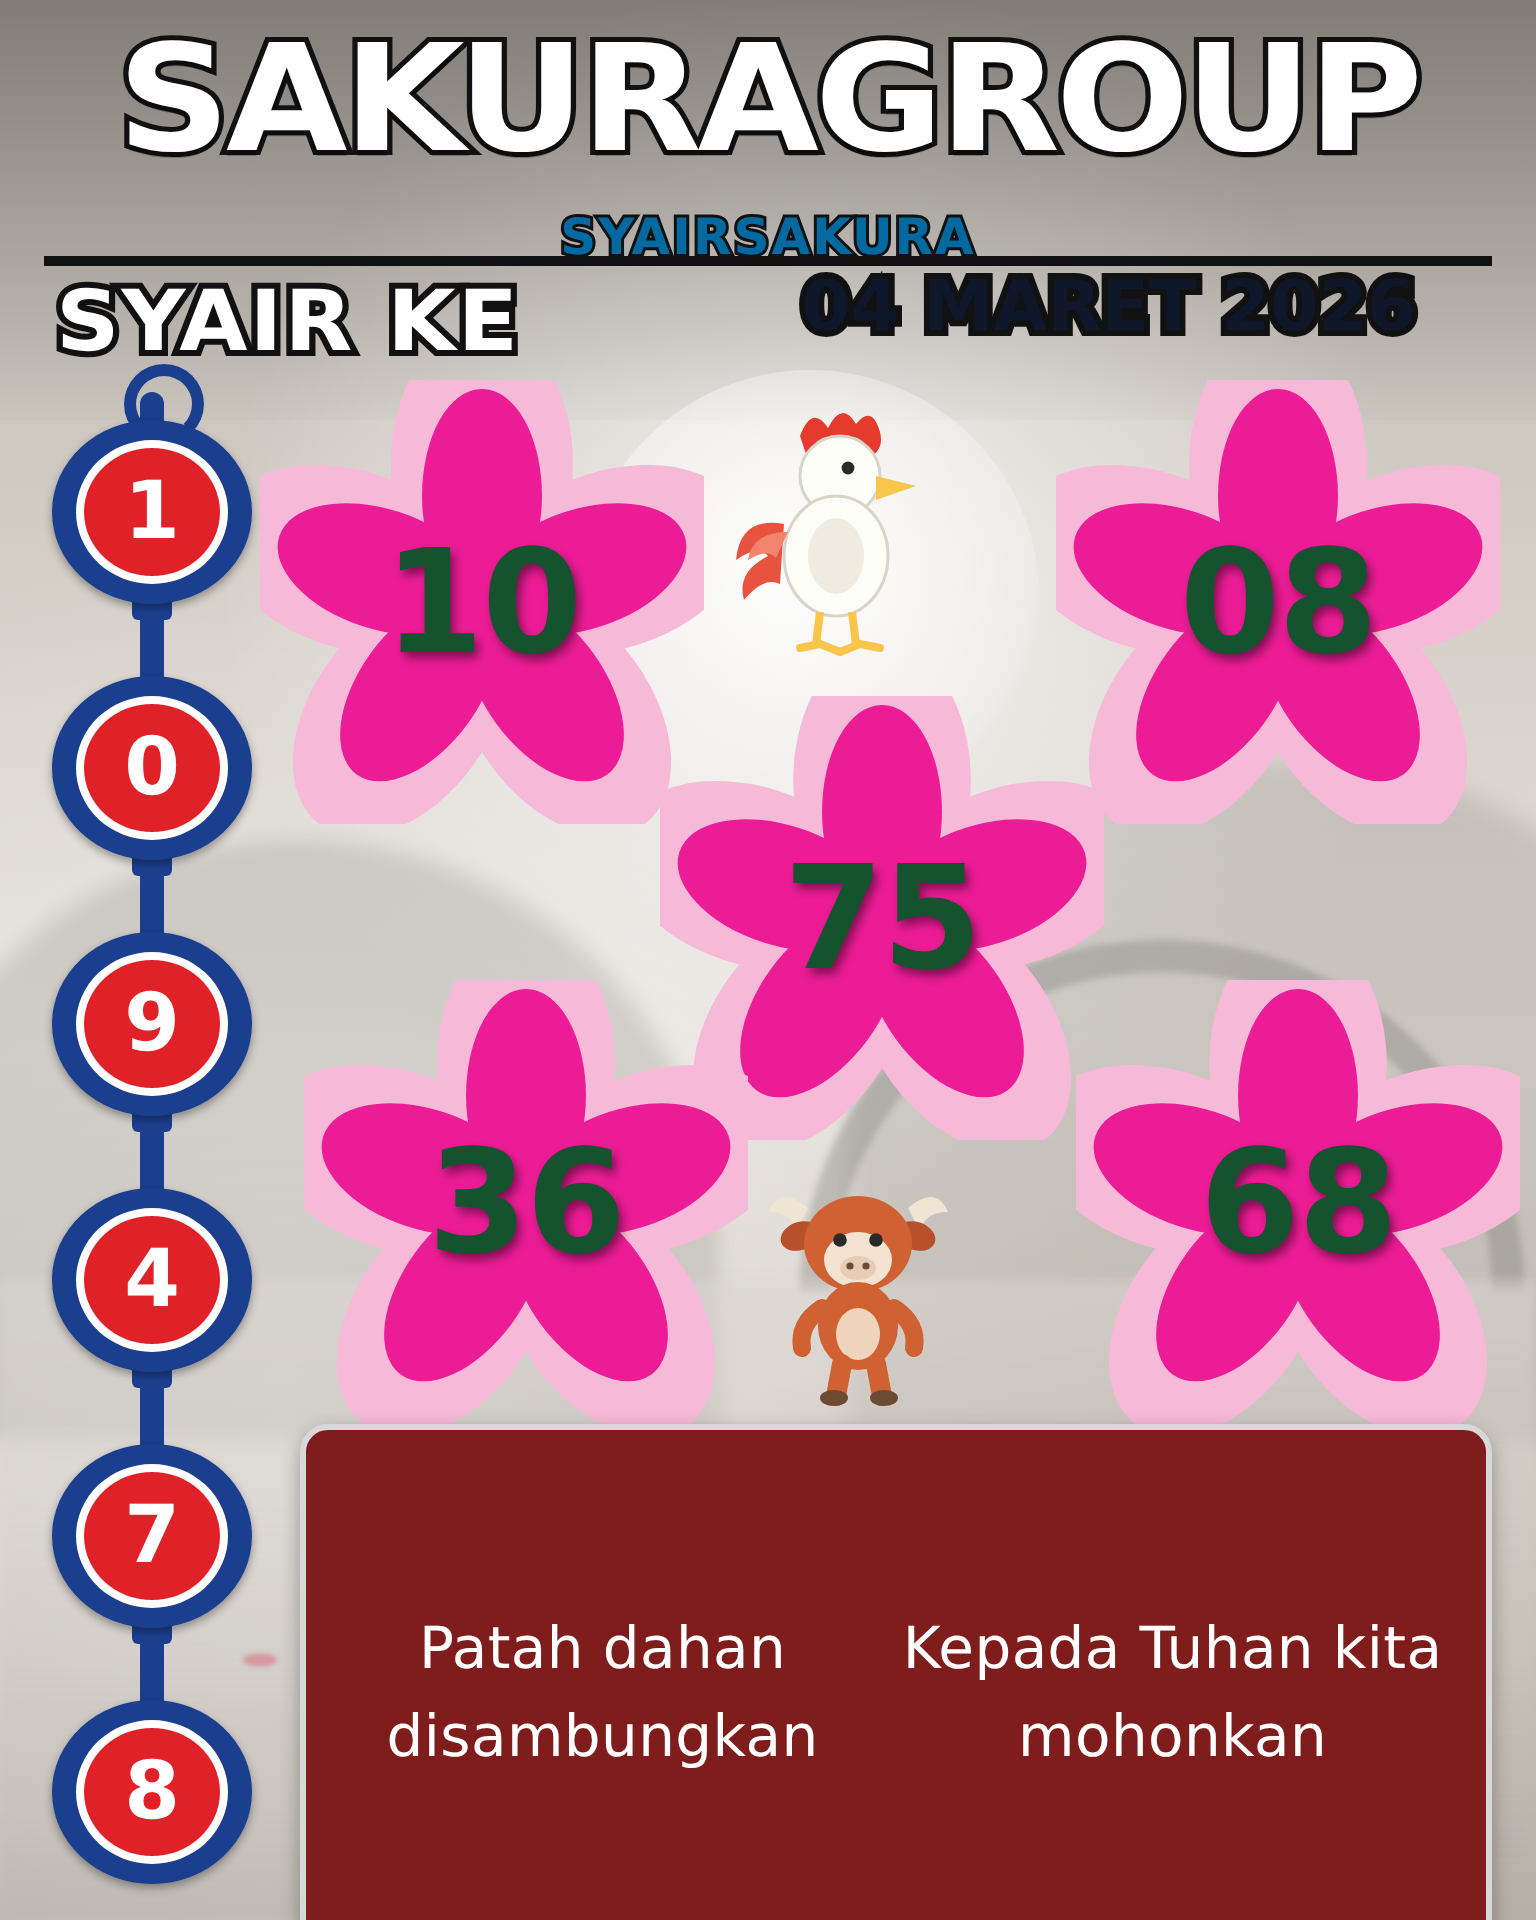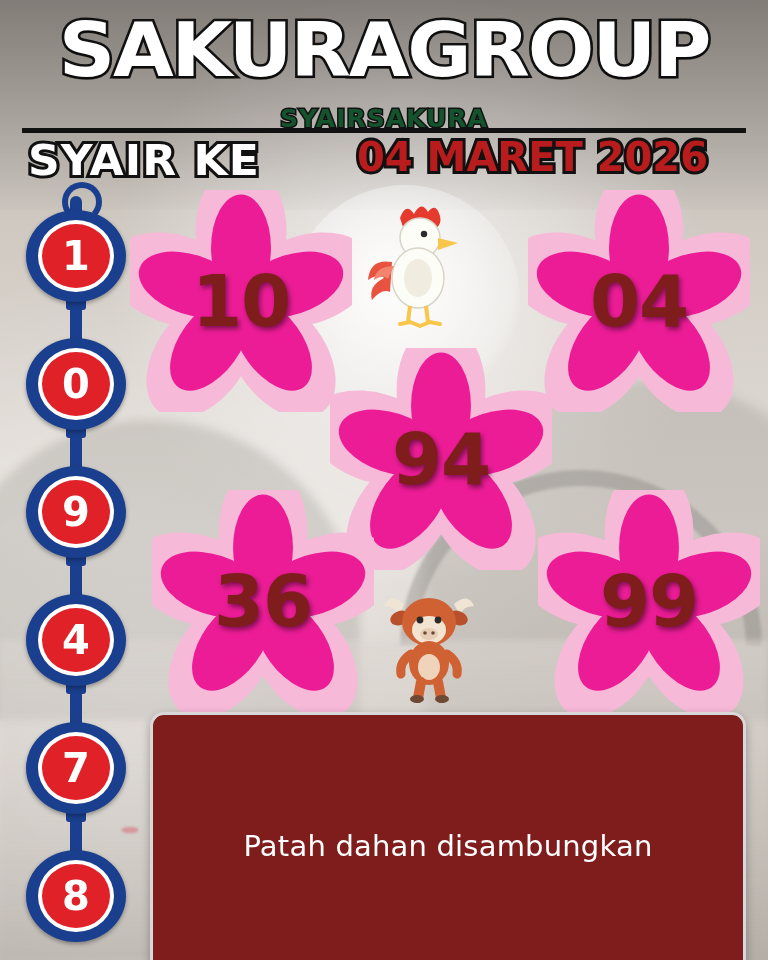--- a/index.html
+++ b/index.html
@@ -131,21 +131,21 @@
   .brand-sub {
     position: absolute;
     left: 0;
     top: 104px;
     width: 768px;
     text-align: center;
     font-family: "DejaVu Sans", sans-serif;
     font-weight: bold;
     font-size: 25px;
     letter-spacing: 1px;
-    color: #14532d;
+    color: #0369a1;
     -webkit-text-stroke: 3px #111111;
     paint-order: stroke fill;
   }
   .rule {
     position: absolute;
     left: 22px;
     top: 128px;
     width: 724px;
     height: 5px;
     background: #111111;
@@ -163,23 +163,23 @@
     paint-order: stroke fill;
     transform: scaleX(1.05);
     transform-origin: left center;
   }
   .date {
     position: absolute;
     right: 60px;
     top: 134px;
     font-family: "DejaVu Sans", sans-serif;
     font-weight: bold;
-    font-size: 40px;
+    font-size: 35px;
     letter-spacing: 0px;
-    color: #b91c1c;
+    color: #0f172a;
     -webkit-text-stroke: 6px #111111;
     paint-order: stroke fill;
   }
 
   
   .lantern-strip {
     position: absolute;
     left: 24px;
     top: 196px;
     width: 104px;
@@ -262,21 +262,21 @@
     left: 0;
     top: 0;
     width: 100%;
     height: 100%;
     display: flex;
     align-items: center;
     justify-content: center;
     font-family: "DejaVu Sans", sans-serif;
     font-weight: bold;
     font-size: 72px;
-    color: #7f1d1d;
+    color: #14532d;
     text-shadow: 2px 3px 5px rgba(0,0,0,0.45);
     letter-spacing: -1px;
   }
 
   
   .animal { position: absolute; z-index: 5; }
 
   
   .syair-box {
     position: absolute;
@@ -444,21 +444,21 @@
           </g>
         <g transform="rotate(216)">
             <ellipse cx="0" cy="-48" rx="27" ry="48" fill="#ec1c96"></ellipse>
           </g>
         <g transform="rotate(288)">
             <ellipse cx="0" cy="-48" rx="27" ry="48" fill="#ec1c96"></ellipse>
           </g>
         <circle cx="0" cy="0" r="26" fill="#ec1c96"></circle>
       </g>
     </svg>
-    <div class="flower-num">04</div>
+    <div class="flower-num">08</div>
   </div>
 
   <div class="flower" style="left:330px; top:348px; width:222px; height:222px;">
     <svg width="222" height="222" viewBox="0 0 200 200">
       <g transform="translate(100,100)">
         <g>
             <ellipse cx="0" cy="-62" rx="40" ry="62" fill="#f6b9d8"></ellipse>
           </g>
         <g transform="rotate(72)">
             <ellipse cx="0" cy="-62" rx="40" ry="62" fill="#f6b9d8"></ellipse>
@@ -483,21 +483,21 @@
           </g>
         <g transform="rotate(216)">
             <ellipse cx="0" cy="-48" rx="27" ry="48" fill="#ec1c96"></ellipse>
           </g>
         <g transform="rotate(288)">
             <ellipse cx="0" cy="-48" rx="27" ry="48" fill="#ec1c96"></ellipse>
           </g>
         <circle cx="0" cy="0" r="26" fill="#ec1c96"></circle>
       </g>
     </svg>
-    <div class="flower-num">94</div>
+    <div class="flower-num">75</div>
   </div>
 
   <div class="flower" style="left:152px; top:490px; width:222px; height:222px;">
     <svg width="222" height="222" viewBox="0 0 200 200">
       <g transform="translate(100,100)">
         <g>
             <ellipse cx="0" cy="-62" rx="40" ry="62" fill="#f6b9d8"></ellipse>
           </g>
         <g transform="rotate(72)">
             <ellipse cx="0" cy="-62" rx="40" ry="62" fill="#f6b9d8"></ellipse>
@@ -561,21 +561,21 @@
           </g>
         <g transform="rotate(216)">
             <ellipse cx="0" cy="-48" rx="27" ry="48" fill="#ec1c96"></ellipse>
           </g>
         <g transform="rotate(288)">
             <ellipse cx="0" cy="-48" rx="27" ry="48" fill="#ec1c96"></ellipse>
           </g>
         <circle cx="0" cy="0" r="26" fill="#ec1c96"></circle>
       </g>
     </svg>
-    <div class="flower-num">99</div>
+    <div class="flower-num">68</div>
   </div>
 
   <div class="animal" style="left:362px; top:196px;">
     <svg width="120" height="140" viewBox="0 0 120 140">
 
       <path d="M38 22 q6 -16 14 -4 q7 -14 14 -2 q8 -10 12 4 q2 8 -4 12 l-32 2 z" fill="#e53b2e"></path>
 
       <circle cx="58" cy="42" r="20" fill="#fdfdf7" stroke="#d8d4c8" stroke-width="1.5"></circle>
 
       <circle cx="62" cy="38" r="3.2" fill="#2a2a2a"></circle>
@@ -626,15 +626,16 @@
       <path d="M43 104 l-3 16" stroke="#cf6133" stroke-width="10" fill="none" stroke-linecap="round"></path>
       <path d="M60 104 l3 16" stroke="#cf6133" stroke-width="10" fill="none" stroke-linecap="round"></path>
 
       <ellipse cx="39" cy="121" rx="7" ry="4" fill="#6d4a33"></ellipse>
       <ellipse cx="64" cy="121" rx="7" ry="4" fill="#6d4a33"></ellipse>
     </svg>
   </div>
 
   <div class="syair-box">
     <div class="syair-line">Patah dahan disambungkan</div>
+    <div class="syair-line">Kepada Tuhan kita mohonkan</div>
   </div>
 
 </div>
 
 </body></html>

